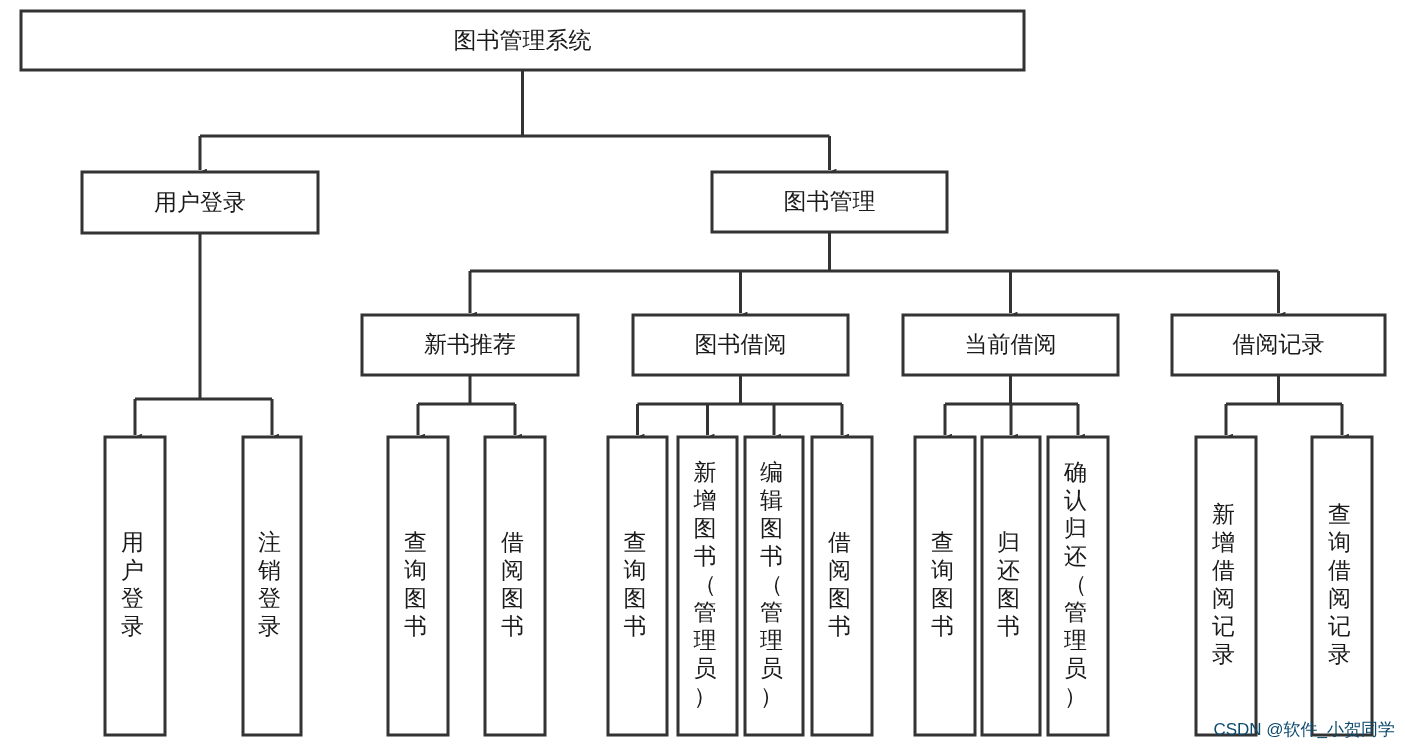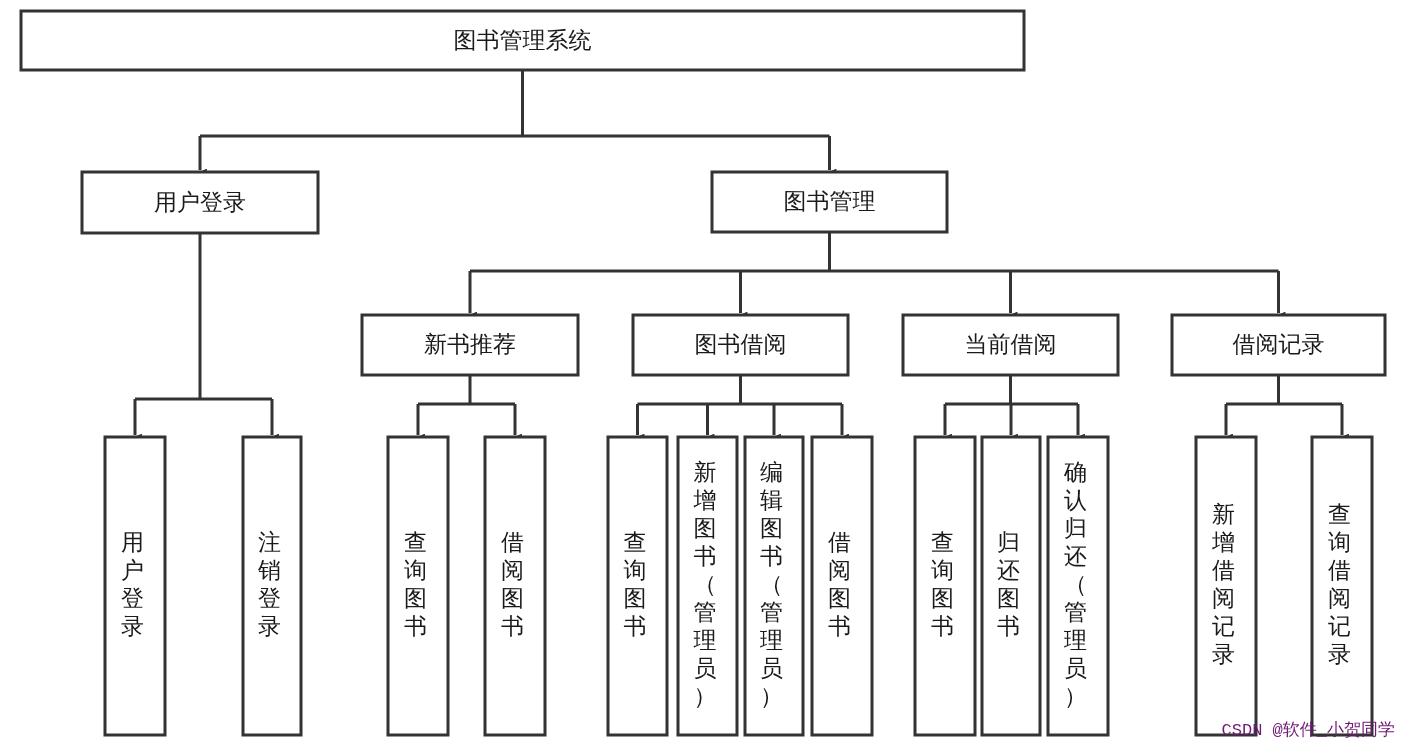--- a/index.html
+++ b/index.html
@@ -46,23 +46,23 @@
   }
   .edge-line {
     stroke: #333333;
     stroke-width: 3;
     fill: none;
   }
   .watermark {
     position: absolute;
     right: 10px;
     bottom: 6px;
-    font-family: Liberation Mono, monospace;
+    font-family: Liberation Sans, sans-serif;
     font-size: 17px;
-    color: #701a75;
+    color: #0c4a6e;
     white-space: nowrap;
     user-select: none;
   }
 </style>
 </head>
 <body>
 
 <div id="diagram-root">
   <svg id="flow" viewBox="0 0 1405 747">
     <defs>

